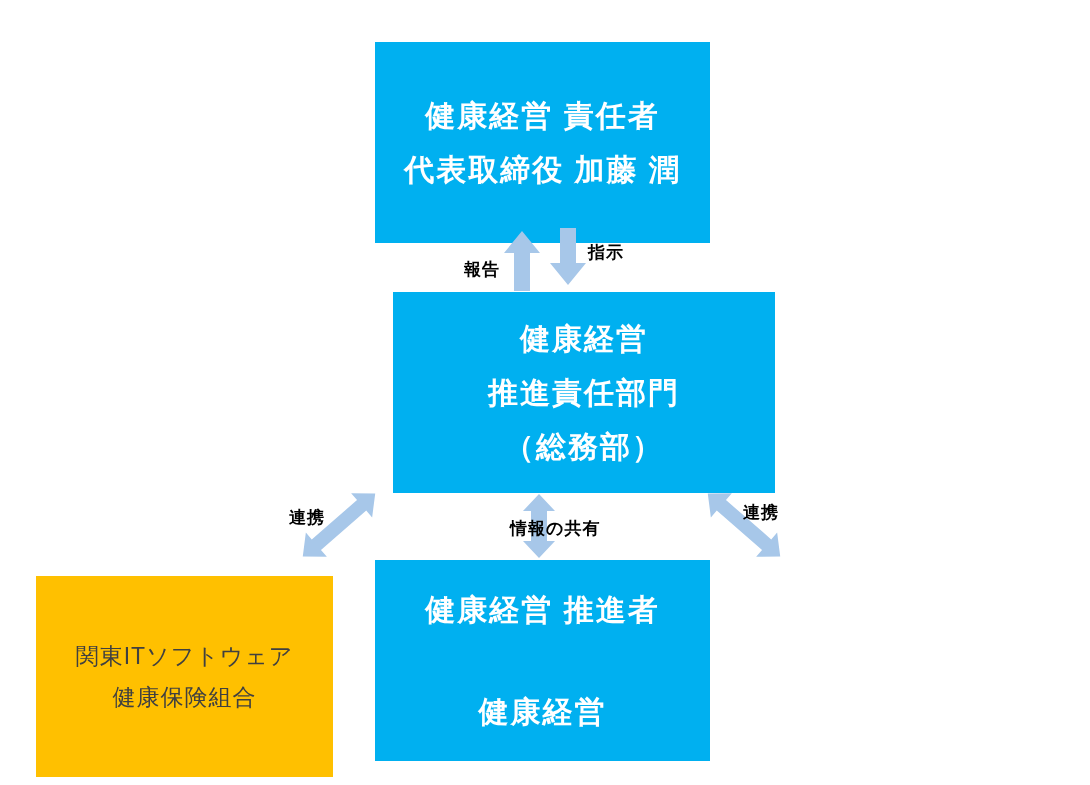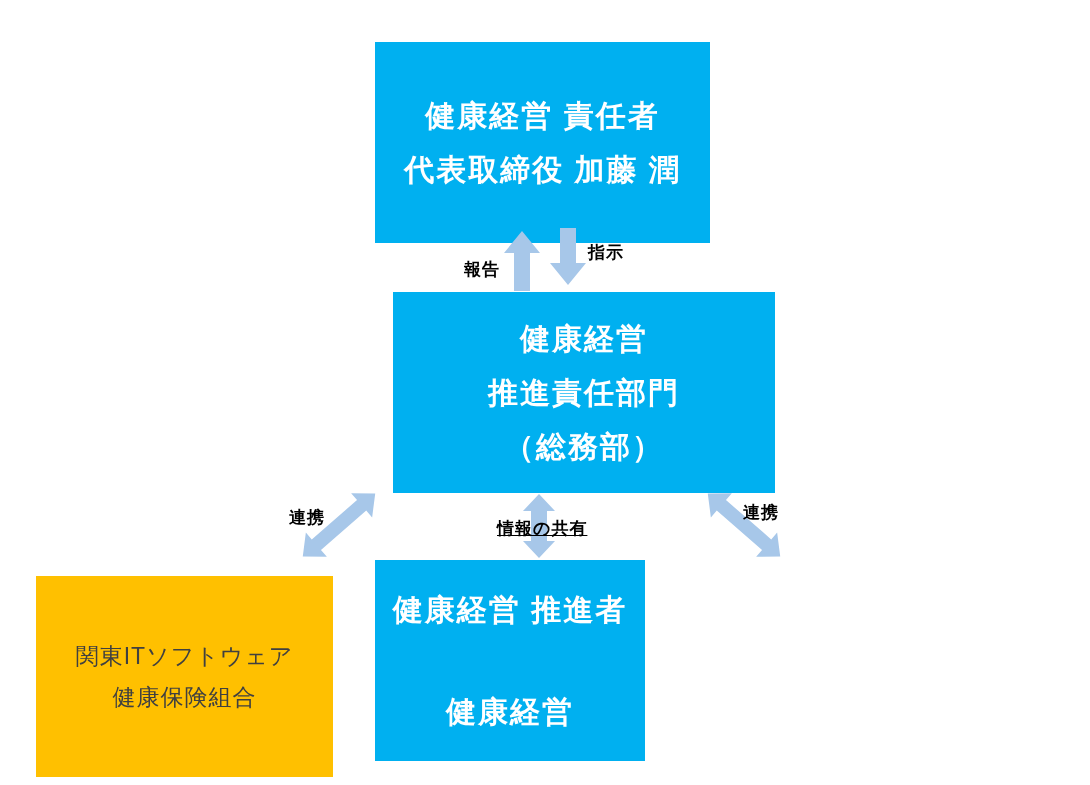--- a/index.html
+++ b/index.html
@@ -41,21 +41,21 @@
   }
   .box.green {
     background: var(--box-green);
     color: var(--box-text-dark);
     font-size: 23px;
     letter-spacing: 1px;
     line-height: 1.75;
   }
   #box-top           { left: 375px; top: 20px;  width: 335px; height: 201px; margin-top: 22px; }
   #box-middle        { left: 393px; top: 292px; width: 382px; height: 201px; }
-  #box-bottom-center { left: 375px; top: 560px; width: 270px; height: 201px; gap: 48px; }
+  #box-bottom-center { left: 375px; top: 560px; width: 335px; height: 201px; gap: 48px; }
   #box-left          { left: 36px;  top: 576px; width: 297px; height: 201px; text-align: right; }
   #box-right         { left: 752px; top: 560px; width: 295px; height: 200px; }
 
   .arrow-svg {
     position: absolute;
     overflow: visible;
   }
   .arrow-svg polygon {
     fill: var(--arrow-blue);
   }
@@ -95,21 +95,21 @@
   </div>
 
   <svg class="arrow-svg" style="left:293px; top:486px;" width="92" height="78">
     <polygon transform="translate(46,39) rotate(-41)" points="-48,0 -30,-16 -30,-7 30,-7 30,-16 48,0 30,16 30,7 -30,7 -30,16"></polygon>
   </svg>
   <div class="conn-label" style="left:289px; top:506px;">連携</div>
 
   <svg class="arrow-svg" style="left:521px; top:494px;" width="36" height="64">
     <polygon points="18,0 34,17 26,17 26,47 34,47 18,64 2,47 10,47 10,17 2,17"></polygon>
   </svg>
-  <div class="conn-label" style="left:497px; top:517px;text-decoration:underline;">情報の共有</div>
+  <div class="conn-label" style="left:510px; top:517px;">情報の共有</div>
 
   <svg class="arrow-svg" style="left:698px; top:486px;" width="92" height="78">
     <polygon transform="translate(46,39) rotate(41)" points="-48,0 -30,-16 -30,-7 30,-7 30,-16 48,0 30,16 30,7 -30,7 -30,16"></polygon>
   </svg>
   <div class="conn-label" style="left:743px; top:501px;">連携</div>
 
   <div class="box orange" id="box-left">
     <div>関東ITソフトウェア</div>
     <div>健康保険組合</div>
   </div>

